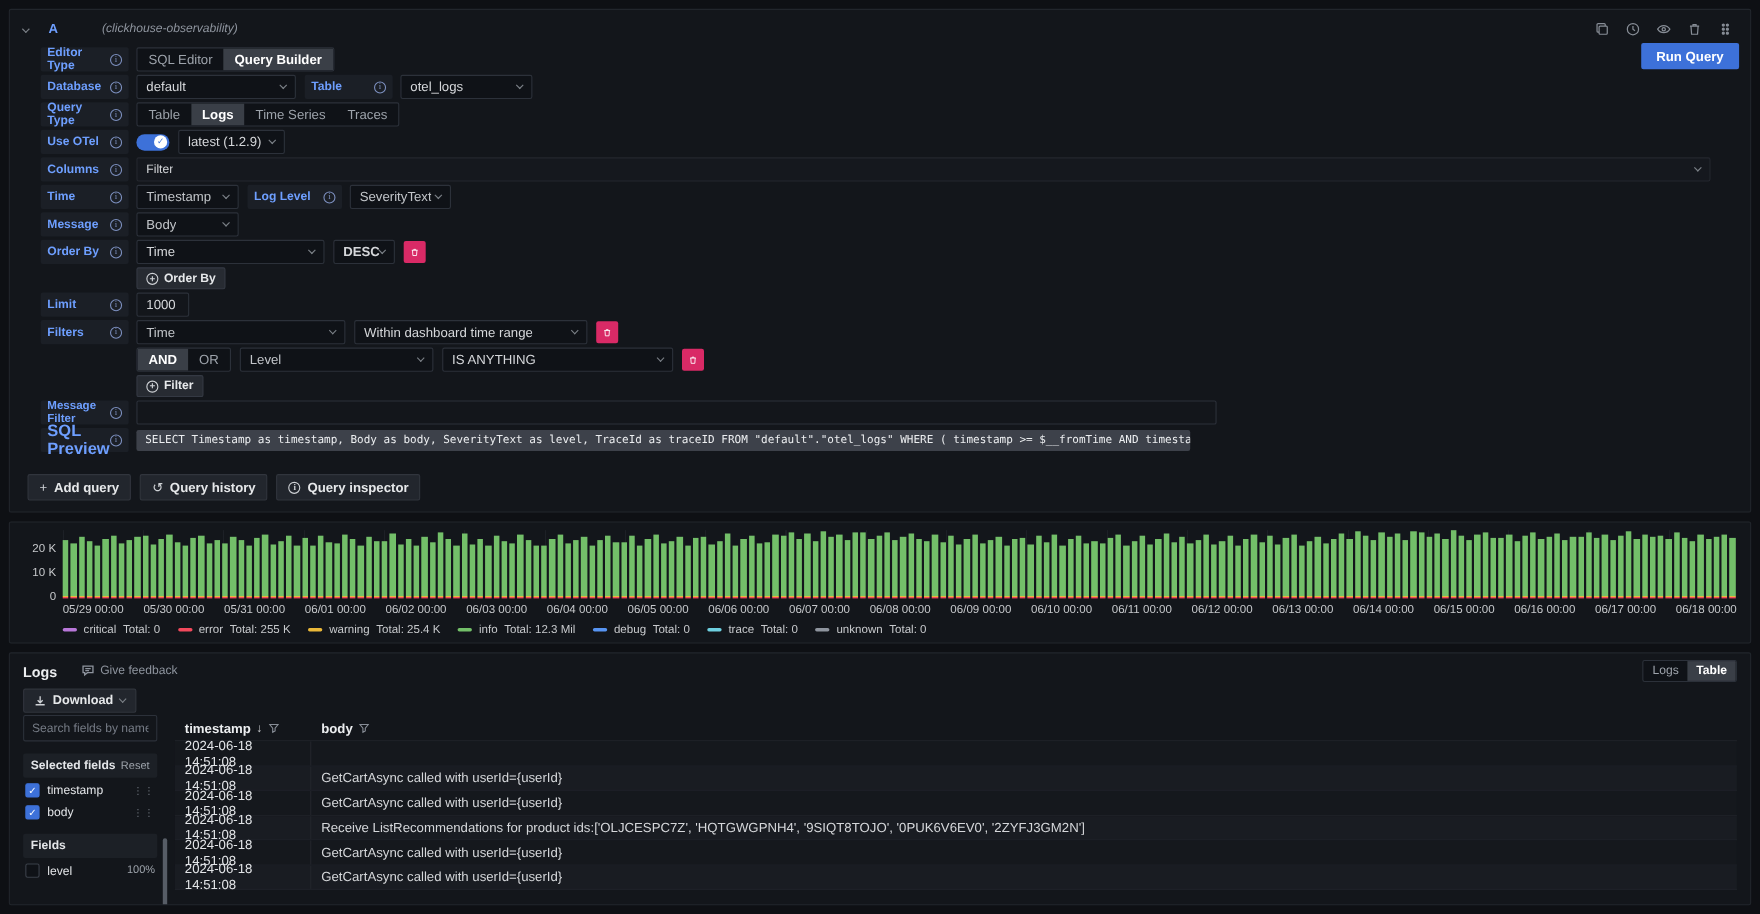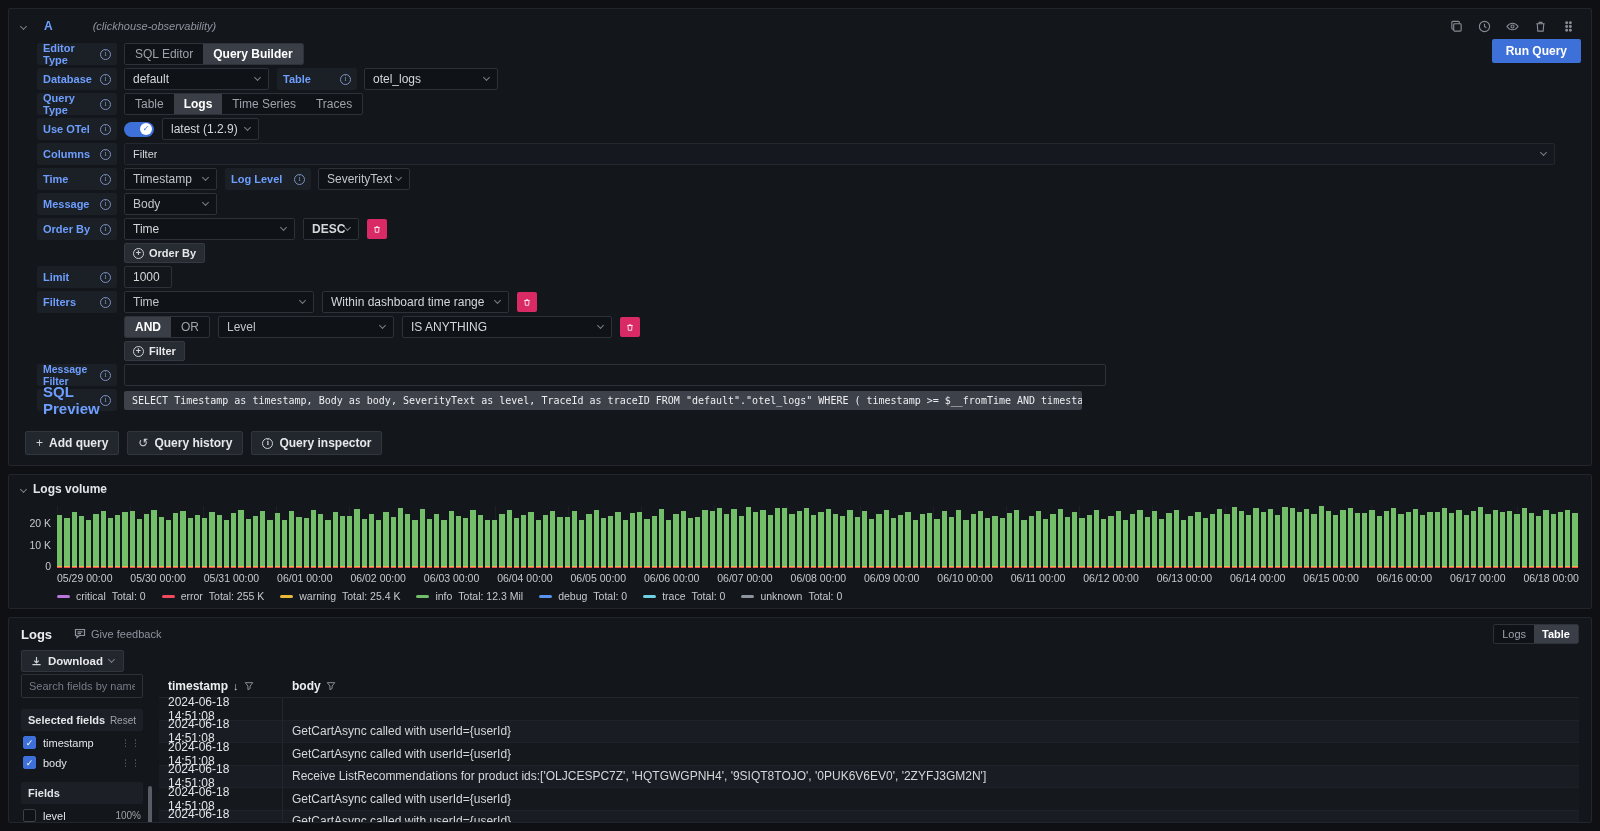--- a/index.html
+++ b/index.html
@@ -197,21 +197,21 @@
           <span class="iico"></span>
         </div>
         <div class="select" style="width:145px">
           <span class="selval">default</span>
             <span class="chev"></span>
         </div>
         <div class="flabel" style="margin-left:8px">
           <span>Table</span>
           <span class="iico"></span>
         </div>
-        <div class="select" style="width:134px">
+        <div class="select" style="width:120px">
           <span class="selval">otel_logs</span>
             <span class="chev"></span>
         </div>
       </div>
 
       <div class="frow">
         <div class="flabel">
           <span>Query Type</span>
           <span class="iico"></span>
         </div>
@@ -315,21 +315,21 @@
 
       <div class="frow">
         <div class="flabel">
           <span>Filters</span>
           <span class="iico"></span>
         </div>
         <div class="select dim" style="width:190px">
           <span class="selval">Time</span>
             <span class="chev"></span>
         </div>
-        <div class="select" style="width:187px; margin-left:8px">
+        <div class="select" style="width:212px; margin-left:8px">
           <span class="selval">Within dashboard time range</span>
             <span class="chev"></span>
         </div>
         <button class="trashbtn">
             <svg viewBox="0 0 12 12">
               <path d="M2 3h8M4.7 3V1.8h2.6V3M3 3l.5 7.2h5L9 3"></path>
             </svg>
           </button>
       </div>
 
@@ -387,24 +387,20 @@
         <span>Query history</span>
       </button>
       <button class="footbtn">
         <span class="iico" style="border-color:#cfd2d6;color:#cfd2d6"></span>
         <span>Query inspector</span>
       </button>
     </div>
   </section>
 
   <section class="panel vpanel">
-    <div class="vhead">
-      <span class="chev open"></span>
-      <span>Logs volume</span>
-    </div>
     <div class="chartwrap">
       <div class="yaxis">
         <span class="yt" style="bottom:calc(71.4% - 5px)">20 K</span>
         <span class="yt" style="bottom:calc(35.7% - 5px)">10 K</span>
         <span class="yt" style="bottom:-4px">0</span>
       </div>
       <div class="plot">
           <div class="bar" style="height: 86.1%; background: linear-gradient(to top, rgb(242, 73, 92) 0px, rgb(242, 73, 92) 1.2px, rgb(234, 184, 57) 1.2px, rgb(234, 184, 57) 2.2px, rgb(115, 191, 105) 2.2px);"></div>
           <div class="bar" style="height: 81.4%; background: linear-gradient(to top, rgb(242, 73, 92) 0px, rgb(242, 73, 92) 1.2px, rgb(234, 184, 57) 1.2px, rgb(234, 184, 57) 2.2px, rgb(115, 191, 105) 2.2px);"></div>
           <div class="bar" style="height: 90.4%; background: linear-gradient(to top, rgb(242, 73, 92) 0px, rgb(242, 73, 92) 1.2px, rgb(234, 184, 57) 1.2px, rgb(234, 184, 57) 2.2px, rgb(115, 191, 105) 2.2px);"></div>

